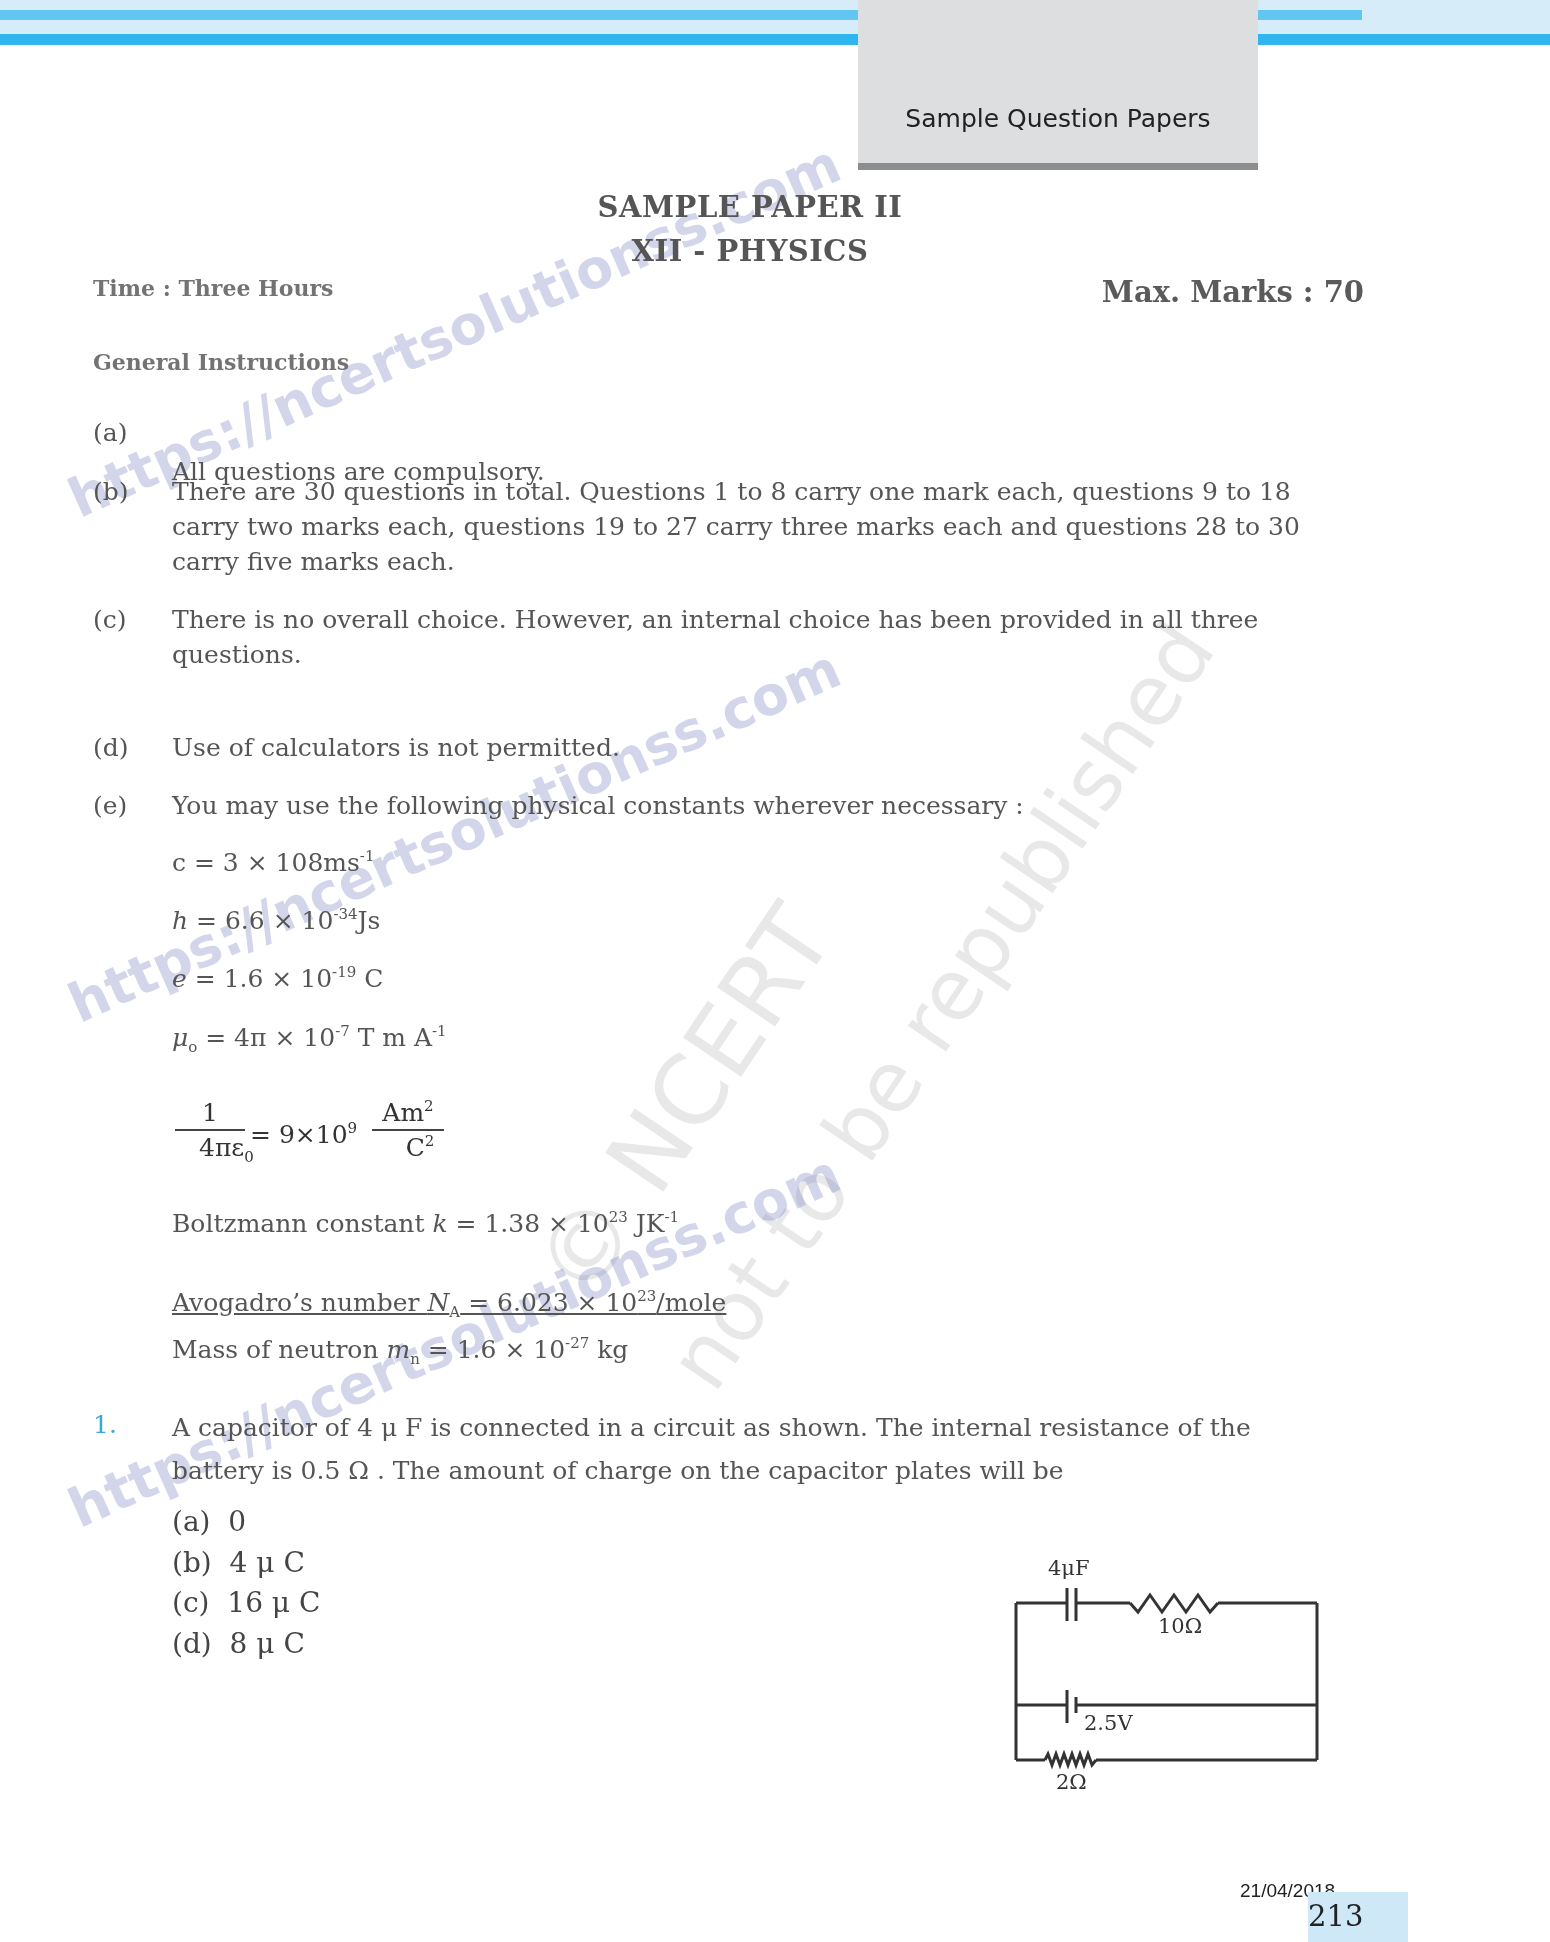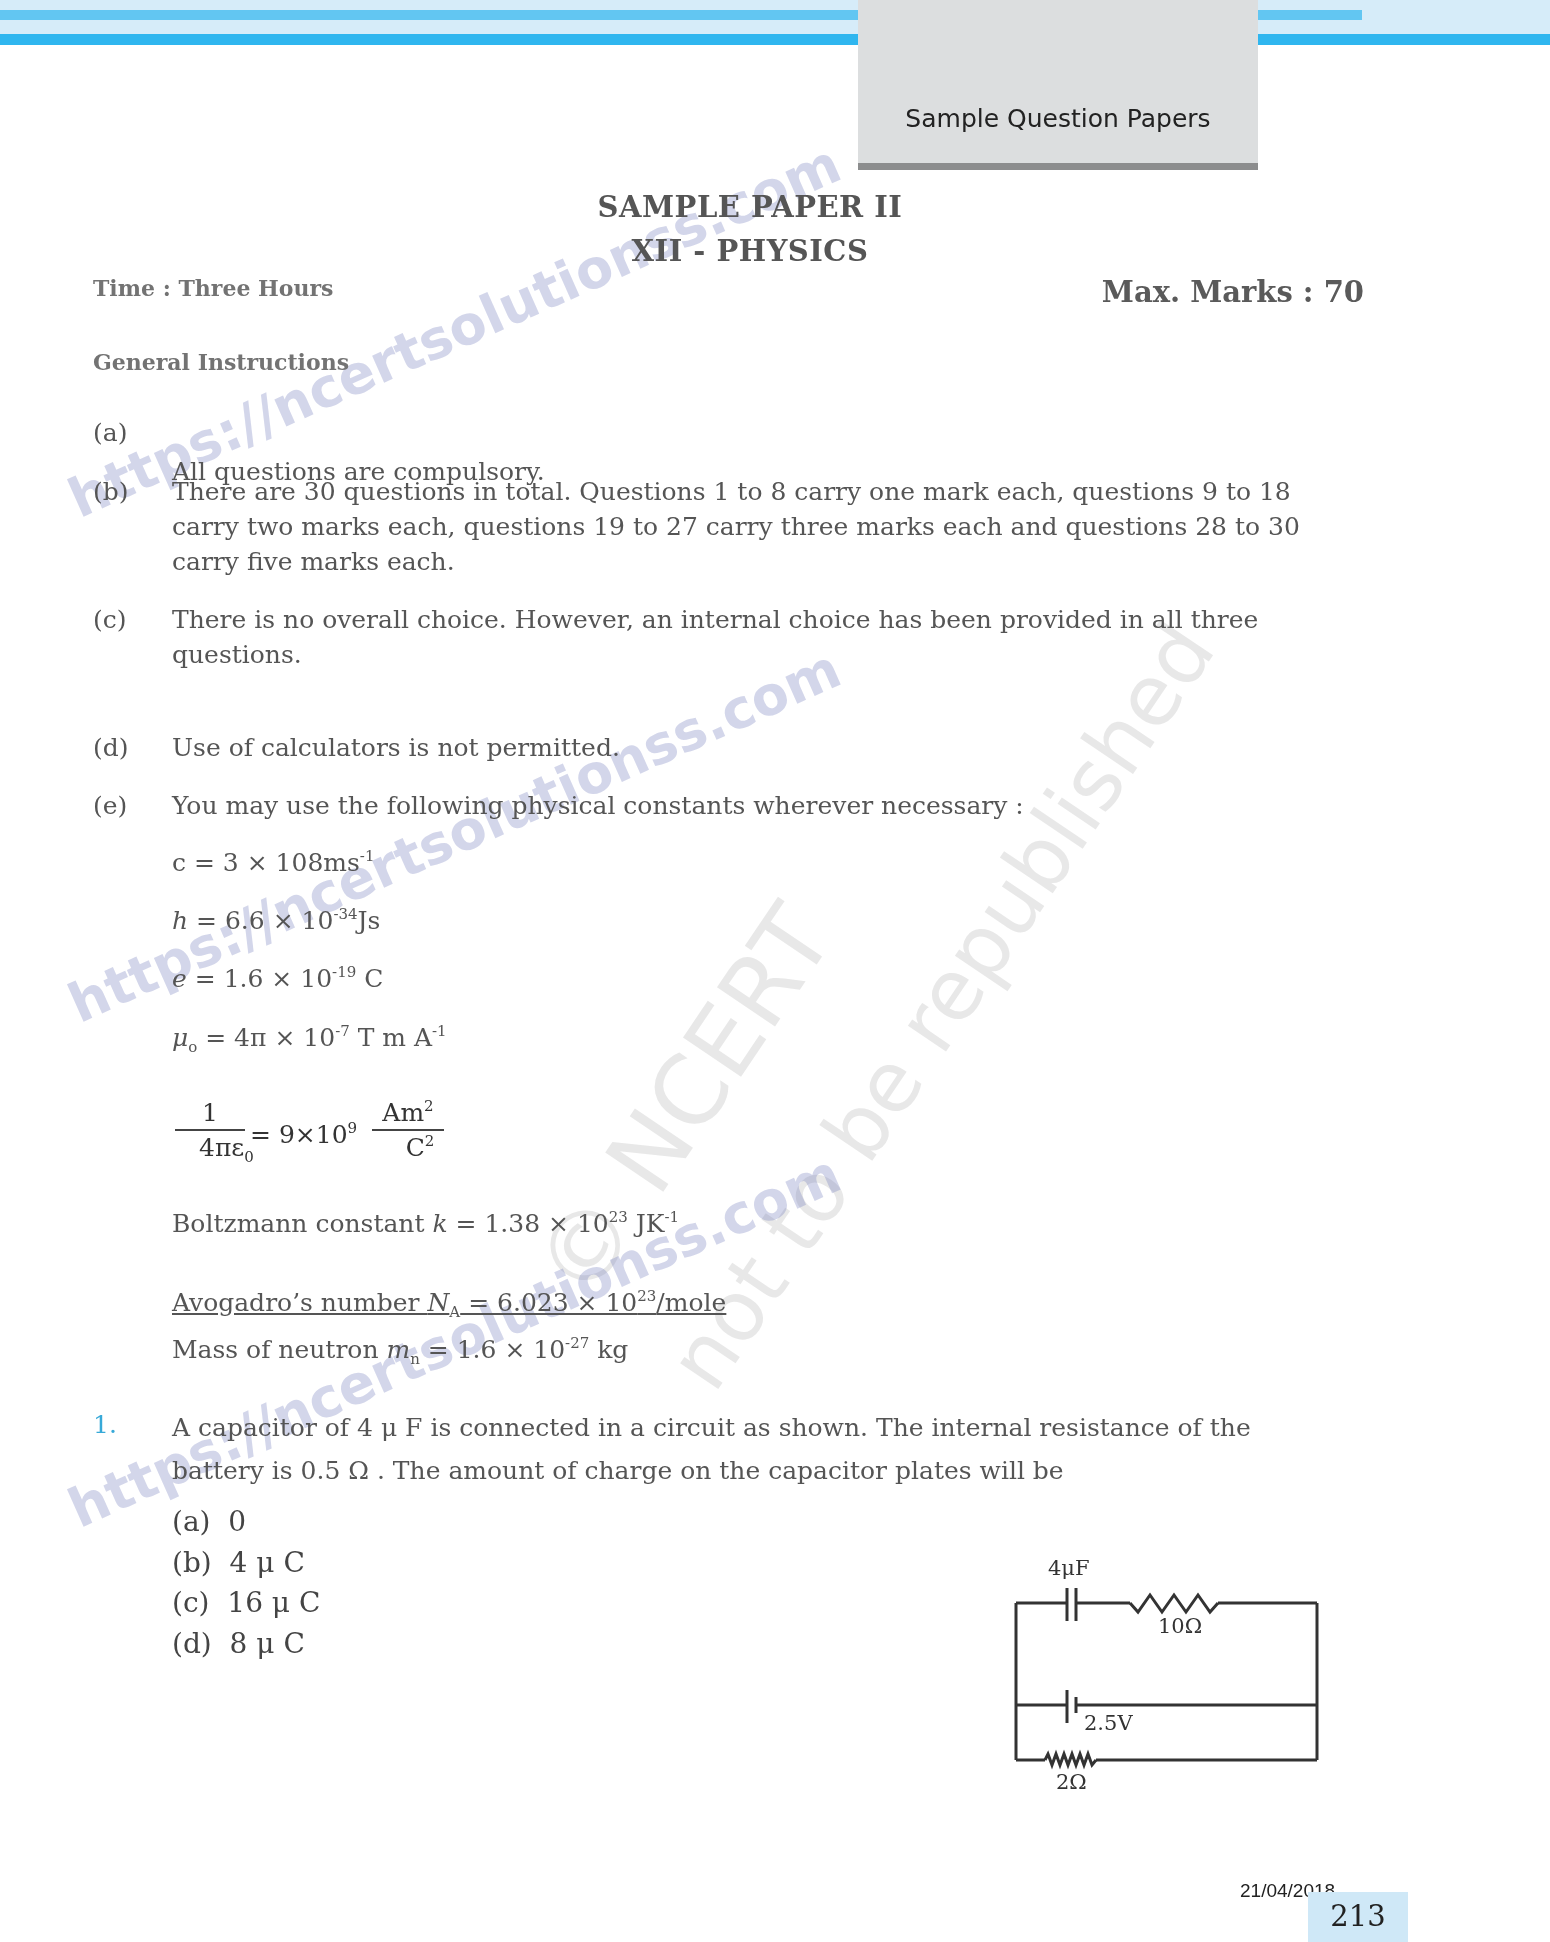--- a/index.html
+++ b/index.html
@@ -26,21 +26,21 @@
   .opt { position:absolute; left:172px; font-size:28px; color:#444; white-space:nowrap; }
   sup { font-size:0.6em; vertical-align:0.7em; line-height:0; }
   sub { font-size:0.6em; vertical-align:-0.4em; line-height:0; }
   i { font-style:italic; }
   
   .frac { position:absolute; display:inline-block; text-align:center; font-size:25px; color:#333; }
   .frac .num { display:block; border-bottom:2px solid #444; padding:0 4px 2px 4px; }
   .frac .den { display:block; padding-top:2px;margin-left:24px; }
   
   .footer-date { position:absolute; left:1240px; top:1880px; font-family:"Liberation Sans", sans-serif; font-size:19px; color:#222; }
-  .page-box { position:absolute; left:1308px; top:1892px; width:100px; height:50px; background:#cfe8f7; text-align:center;
+  .page-box { position:absolute; left:1308px; top:1892px; width:100px; height:50px; background:#cfe8f7; text-align:left;
               font-size:29px; line-height:48px; color:#222; }
   
   .wm { position:absolute; font-family:"DejaVu Sans", "Liberation Sans", sans-serif; font-weight:bold; color:rgba(120,130,190,0.33);
         white-space:nowrap; transform-origin:left center; pointer-events:none; }
   .wm-ncert { position:absolute; font-family:"DejaVu Sans", sans-serif; color:rgba(150,150,150,0.22); white-space:nowrap;
               transform-origin:left center; pointer-events:none; font-size:96px; }
   
   .circuit { position:absolute; left:990px; top:1550px; width:360px; height:250px; }
   .c-label { position:absolute; font-size:21px; color:#333; white-space:nowrap; }
 </style>

